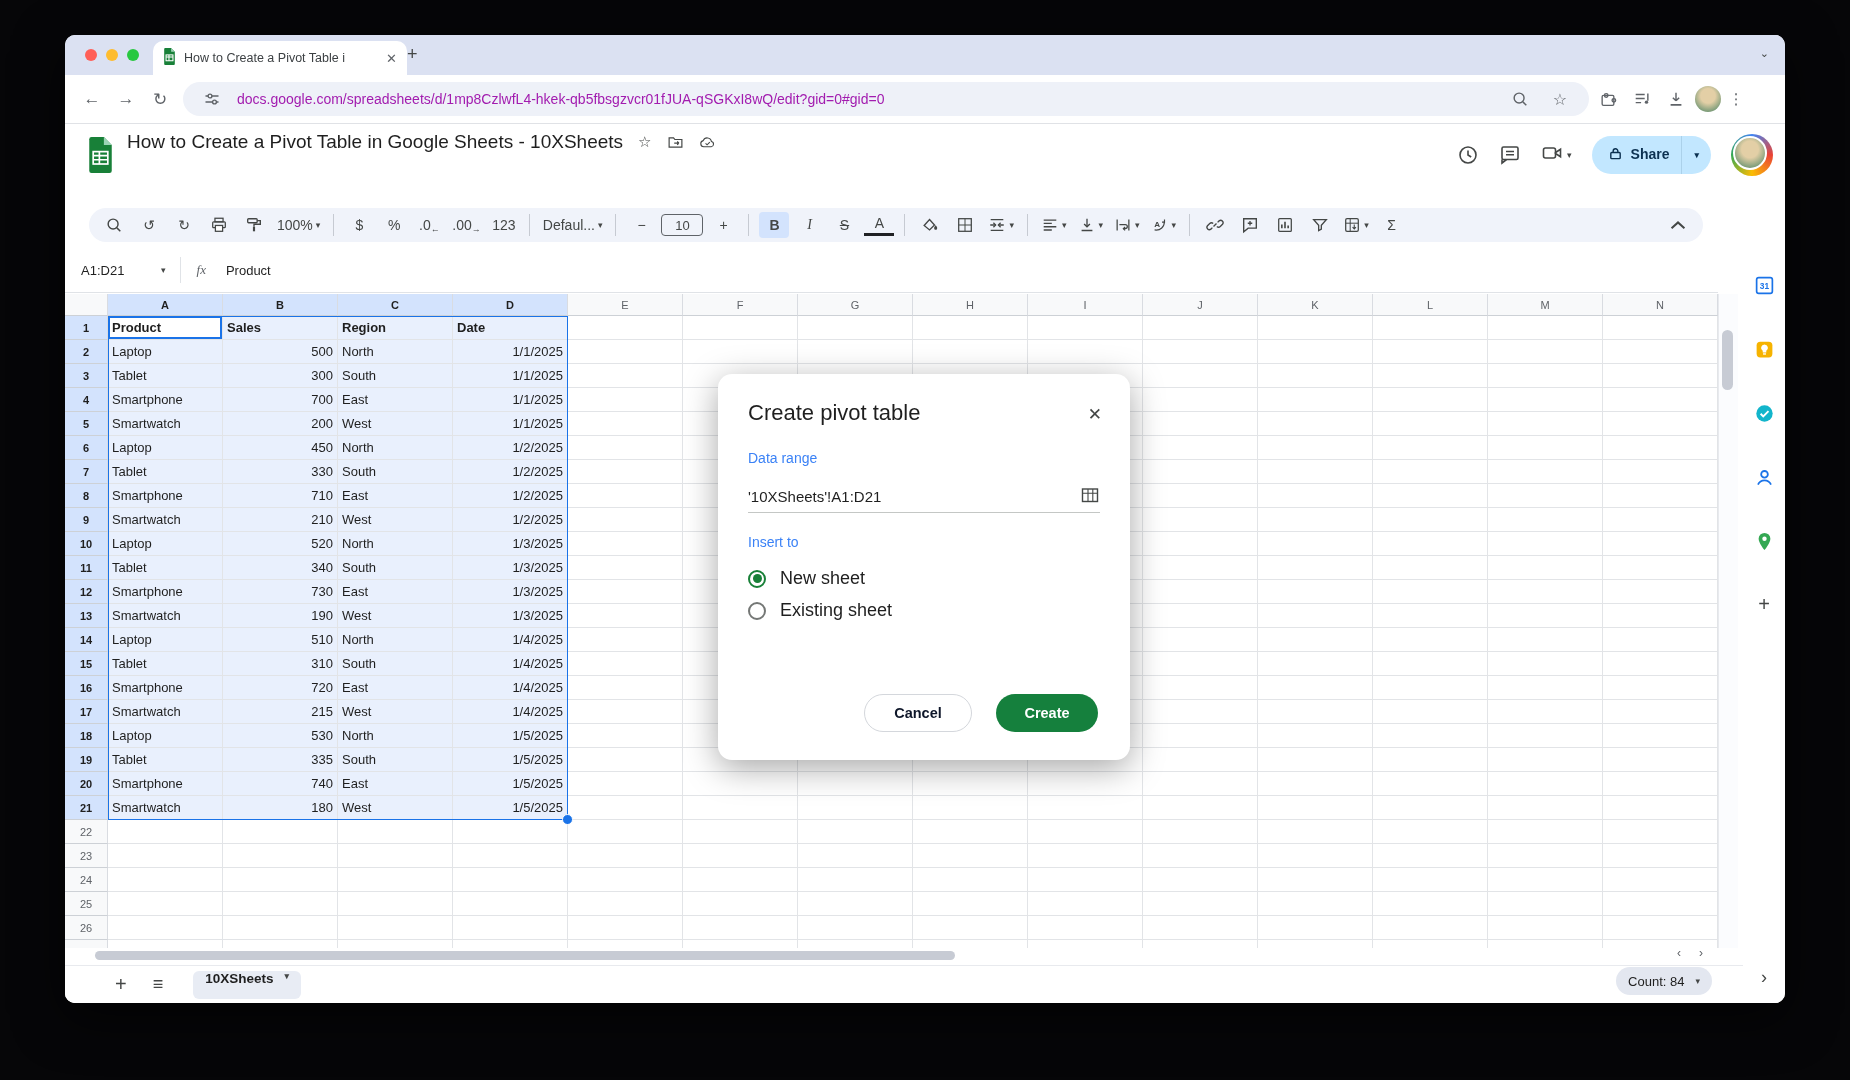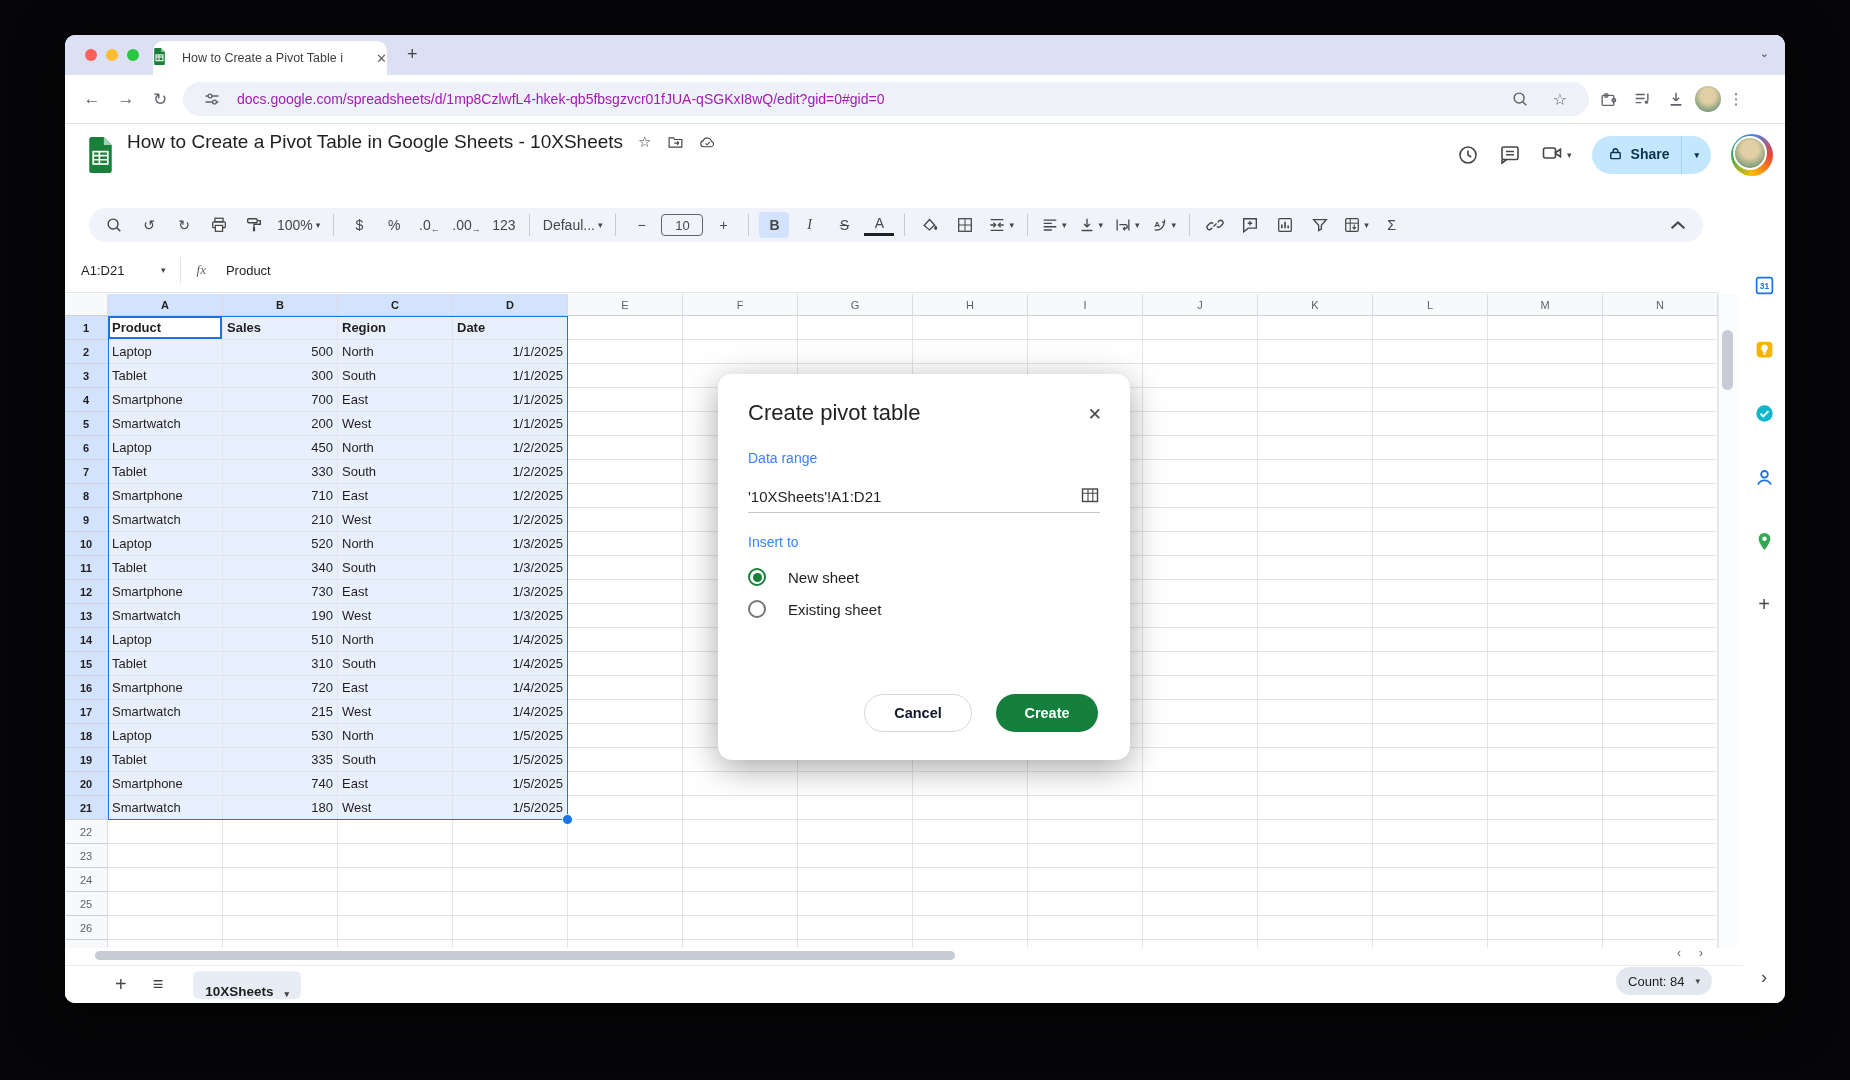--- a/index.html
+++ b/index.html
@@ -6,21 +6,21 @@
   .stage{position:relative;width:1850px;height:1080px;background:#060608;overflow:hidden;
          font-family:"Liberation Sans",sans-serif;color:#1f1f1f;}
   .window{position:absolute;left:65px;top:35px;width:1720px;height:968px;border-radius:10px;
           overflow:hidden;background:#fff;box-shadow:0 14px 50px rgba(0,0,0,.65);}
   
   .tabstrip{position:relative;height:40px;background:#dbe1f2;}
   .lights{position:absolute;left:20px;top:14px;display:flex;gap:9px;}
   .light{width:12px;height:12px;border-radius:50%;}
   .l-red{background:#ff5f57}.l-yel{background:#febc2e}.l-grn{background:#28c840}
   .tab{position:absolute;left:88px;top:6px;width:234px;height:34px;background:#fff;
-       border-radius:10px 10px 0 0;display:flex;align-items:center;padding:0 0;gap:16px;}
+       border-radius:10px 10px 0 0;display:flex;align-items:center;padding:0 10px;gap:8px;}
   .tab-title{flex:1;font-size:12.5px;color:#3c4043;white-space:nowrap;overflow:hidden;}
   .tab-close{color:#5f6368;font-size:13px;}
   .newtab{position:absolute;left:342px;top:9px;font-size:18px;color:#444746;}
   .strip-caret{position:absolute;right:16px;top:12px;color:#444746;font-size:11px;}
   .urlbar{height:48px;background:#fff;border-bottom:1px solid #e0e2e6;display:flex;align-items:center;
           padding:0 12px;gap:4px;}
   .navbtn{width:30px;text-align:center;font-size:17px;color:#5f6368;}
   .urlpill{height:34px;width:1378px;background:#eef1f8;border-radius:17px;display:flex;
            align-items:center;padding:0 14px;gap:10px;margin-left:4px;}
   .urltext{flex:1;font-size:14px;color:#a21caf;white-space:nowrap;overflow:hidden;}
@@ -98,40 +98,40 @@
       border-left:1px solid #e8eaee;box-sizing:border-box;}
   .vthumb{position:absolute;left:1657px;top:206px;width:11px;height:60px;background:#c7cbd4;border-radius:6px;}
   .hthumb{position:absolute;left:30px;top:827px;width:860px;height:9px;background:#c7cbd4;border-radius:5px;}
   .harrow{position:absolute;top:822px;font-size:12px;color:#5f6368;}
   
   .bbar{position:absolute;left:0;top:841px;width:1678px;height:38px;background:#fff;
       border-top:1px solid #e8eaee;display:flex;align-items:center;box-sizing:border-box;}
   .bb-plus{margin-left:50px;font-size:20px;color:#444746;}
   .bb-ham{margin-left:26px;font-size:18px;color:#444746;}
   .sheettab{margin-left:30px;height:28px;background:#e8ecf4;border-radius:6px;display:flex;
-      align-items:flex-end;padding:0 12px;gap:8px;font-size:13.5px;font-weight:bold;}
+      align-items:flex-start;padding:0 12px;gap:8px;font-size:13.5px;font-weight:bold;}
   .countpill{position:absolute;right:31px;top:1px;height:28px;background:#e3e7f0;border-radius:14px;
       display:flex;align-items:center;padding:0 12px;gap:8px;font-size:13px;font-weight:normal;color:#1f1f1f;}
   
   .rail{position:absolute;right:0;top:0;width:42px;height:100%;}
   .rail-ic{position:absolute;left:10px;width:22px;height:22px;display:flex;align-items:flex-end;justify-content:center;}
   .rail-ic svg{width:21px;height:21px;display:block;}
   .rail-plus{font-size:20px;color:#444746;}
   .rail-chev{font-size:18px;color:#444746;}
   
   .dialog{position:absolute;left:653px;top:339px;width:412px;height:386px;background:#fff;
       border-radius:14px;box-shadow:0 8px 34px rgba(0,0,0,.35);z-index:50;}
   .dlg-title{position:absolute;left:30px;top:26px;font-size:22px;color:#1f1f1f;}
   .dlg-close{position:absolute;right:24px;top:26px;font-size:17px;color:#444746;padding:4px;}
   .dlg-label{position:absolute;left:30px;font-size:14px;color:#3b82f6;}
   .dlg-range{position:absolute;left:30px;top:106px;width:352px;height:32px;border-bottom:1px solid #c4c7c5;
       font-size:15px;color:#1f1f1f;display:flex;align-items:center;}
   .dlg-grid-ic{position:absolute;right:0;top:5px;color:#444746;}
   .dlg-grid-ic svg{width:20px;height:20px;}
-  .radio-row{position:absolute;left:30px;display:flex;align-items:center;gap:22px;font-size:15px;}
+  .radio-row{position:absolute;left:30px;display:flex;align-items:center;gap:14px;font-size:18px;}
   .radio{width:18px;height:18px;border-radius:50%;box-sizing:border-box;display:flex;
       align-items:center;justify-content:center;}
   .radio.on{border:2px solid #188038;}
   .radio.on::after{content:"";width:9px;height:9px;border-radius:50%;background:#188038;}
   .radio.off{border:2px solid #747775;}
   .dlg-btns{position:absolute;right:32px;bottom:28px;display:flex;gap:24px;}
   .btn{height:38px;border-radius:19px;display:flex;align-items:center;justify-content:center;
       font-size:14.5px;font-weight:bold;box-sizing:border-box;}
   .btn-cancel{width:108px;border:1px solid #d4d7dc;color:#0f172a;background:#fff;}
   .btn-create{width:102px;background:#15803d;color:#fff;}

